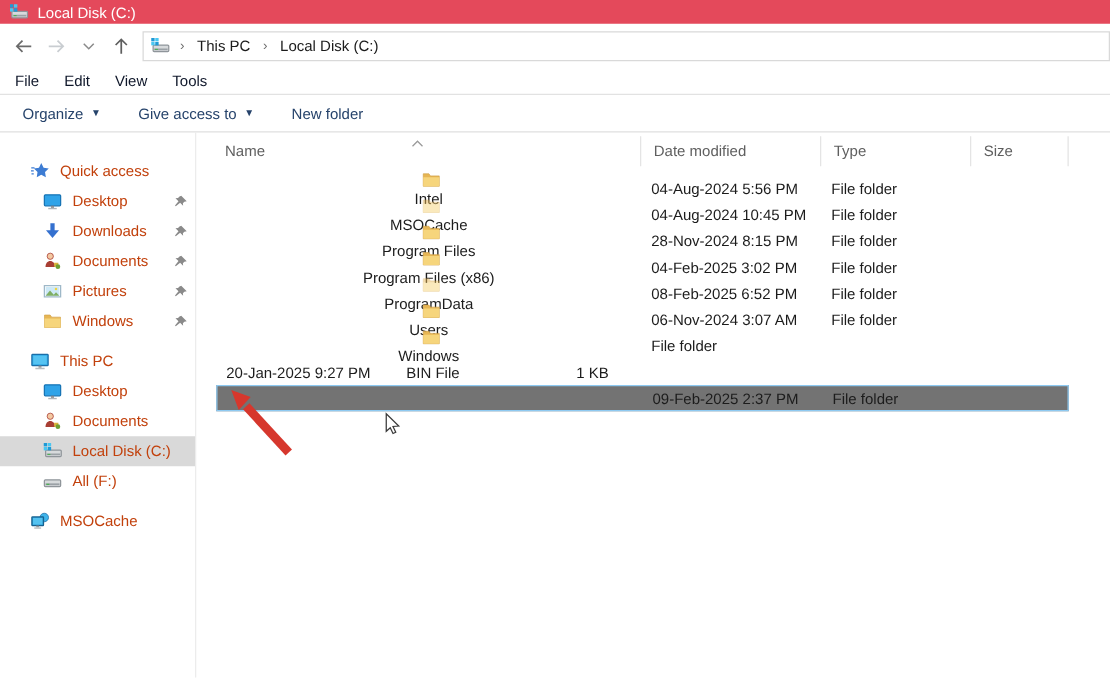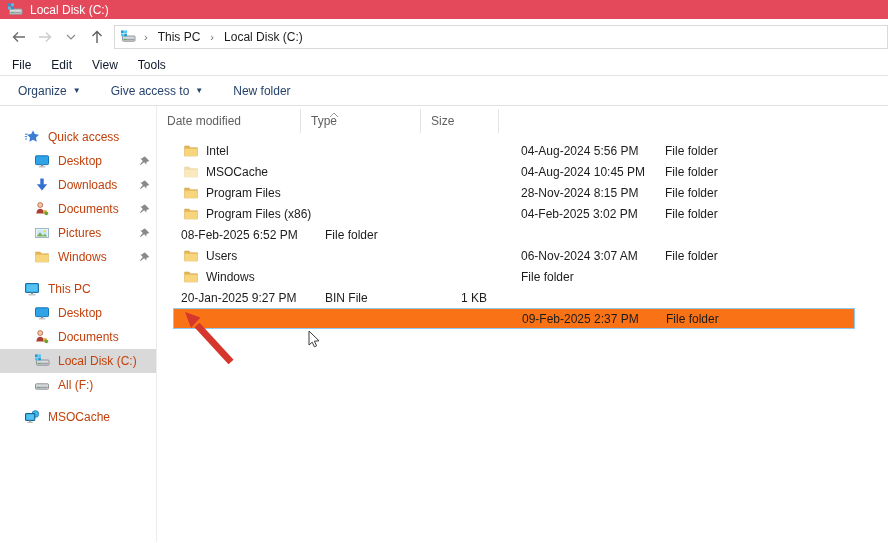--- a/index.html
+++ b/index.html
@@ -42,22 +42,22 @@
   .hcell { display:flex; align-items:center; border-right:1px solid #e4e4e4; position:relative; }
   .h-name { width:356px; padding-left:23px; }
   .h-date { width:144px; padding-left:10px;text-align:center; }
   .h-type { width:120px; padding-left:10px; }
   .h-size { width:78px; padding-left:10px; }
   .h-fill { flex:1; border-right:none; }
   .sort-caret { position:absolute; top:-2px; left:172px; }
 
   .rows { margin-top:7px; }
   .row { height:21px; display:flex; align-items:center; font-size:12px; color:#1c1c1c; margin-left:16px; width:682px; }
-  .row.selected { border:1px solid #8ecaf2; background:#f97316; }
-  .c-name { width:340px; display:flex; align-items:center; }
+  .row.selected { border:1px solid #8ecaf2; background:#737373; }
+  .c-name { width:340px; display:flex; align-items:center;flex-direction:column; }
   .c-name .ficon { margin-left:10px; margin-right:7px; width:16px; height:16px; flex-shrink:0; display:flex; align-items:center; }
   .row.selected .c-name .ficon { margin-left:9px; }
   .c-date { width:144px; padding-left:8px; }
   .c-type { width:120px; padding-left:8px; }
   .c-size { width:62px; text-align:right; padding-right:12px; }
 
   .overlay { position:absolute; left:0; top:0; width:888px; height:543px; pointer-events:none; }
   .icon16 { width:16px; height:16px; display:inline-flex; }
 </style>
 </head>
@@ -290,20 +290,21 @@
         </div>
       </div>
 
     <div class="content">
       <div class="list-header">
         <span class="sort-caret">
           <svg width="10" height="6" viewBox="0 0 10 6">
               <path d="M1 5l4-4 4 4" stroke="#9a9a9a" stroke-width="1" fill="none"></path>
             </svg>
         </span>
+        <div class="hcell h-name">Name</div>
         <div class="hcell h-date">Date modified</div>
         <div class="hcell h-type">Type</div>
         <div class="hcell h-size">Size</div>
         <div class="hcell h-fill"></div>
       </div>
       <div class="rows" id="rows">
           <div class="row">
             <div class="c-name">
               <span class="ficon">
                 <svg width="16" height="16" viewBox="0 0 16 16">
@@ -353,20 +354,29 @@
                   <path d="M1.6 5.7h12.8v7.3H1.6z" fill="#f6d57c"></path>
                 </svg>
               </span>
               <span>Program Files (x86)</span>
             </div>
             <div class="c-date">04-Feb-2025 3:02 PM</div>
             <div class="c-type">File folder</div>
             <div class="c-size"></div>
           </div>
           <div class="row">
+            <div class="c-name">
+              <span class="ficon">
+                <svg width="16" height="16" viewBox="0 0 16 16" opacity=".5">
+                  <path d="M1.6 3h4.5l1.3 1.7h7v8.3h-12.8z" fill="#e7b654" stroke="#cf9f45" stroke-width=".5"></path>
+                  <path d="M1.6 5.7h12.8v7.3H1.6z" fill="#f6d57c"></path>
+                </svg>
+              </span>
+              <span>ProgramData</span>
+            </div>
             <div class="c-date">08-Feb-2025 6:52 PM</div>
             <div class="c-type">File folder</div>
             <div class="c-size"></div>
           </div>
           <div class="row">
             <div class="c-name">
               <span class="ficon">
                 <svg width="16" height="16" viewBox="0 0 16 16">
                   <path d="M1.6 3h4.5l1.3 1.7h7v8.3h-12.8z" fill="#e7b654" stroke="#cf9f45" stroke-width=".5"></path>
                   <path d="M1.6 5.7h12.8v7.3H1.6z" fill="#f6d57c"></path>

